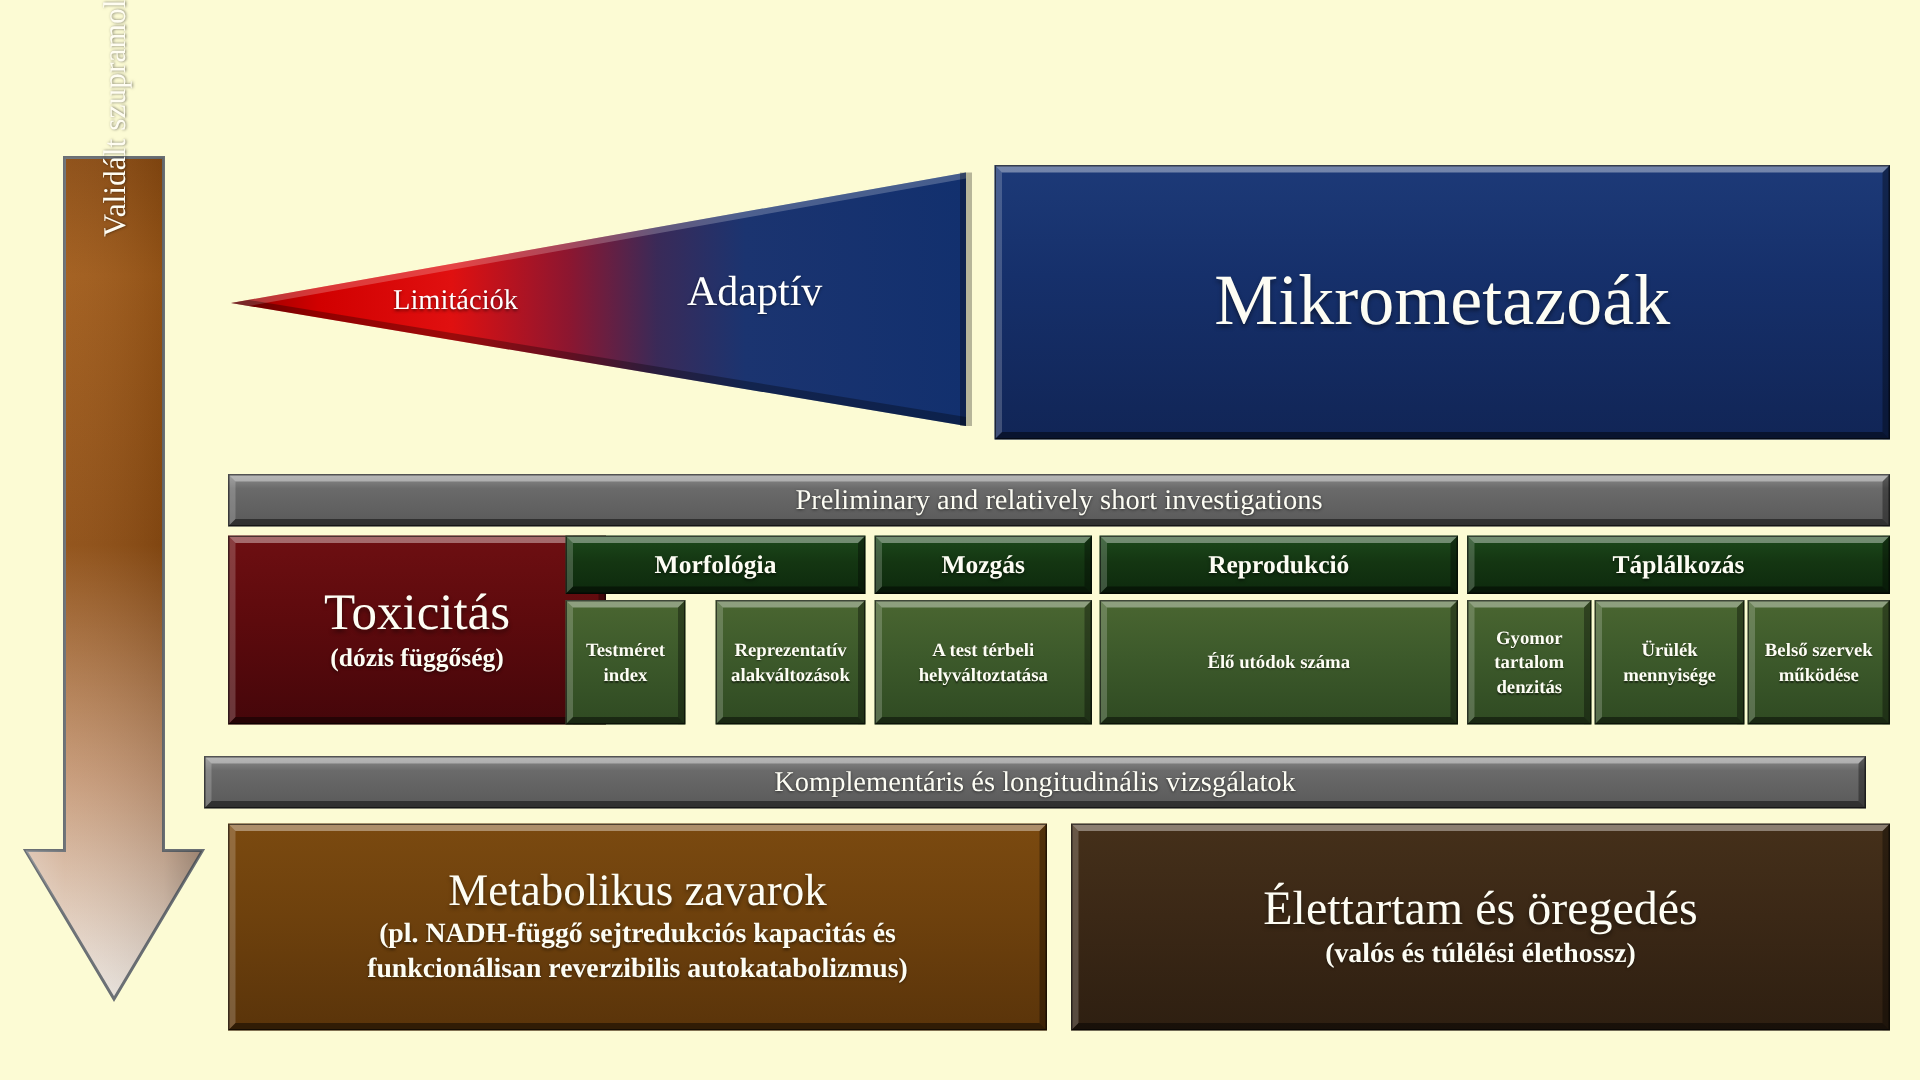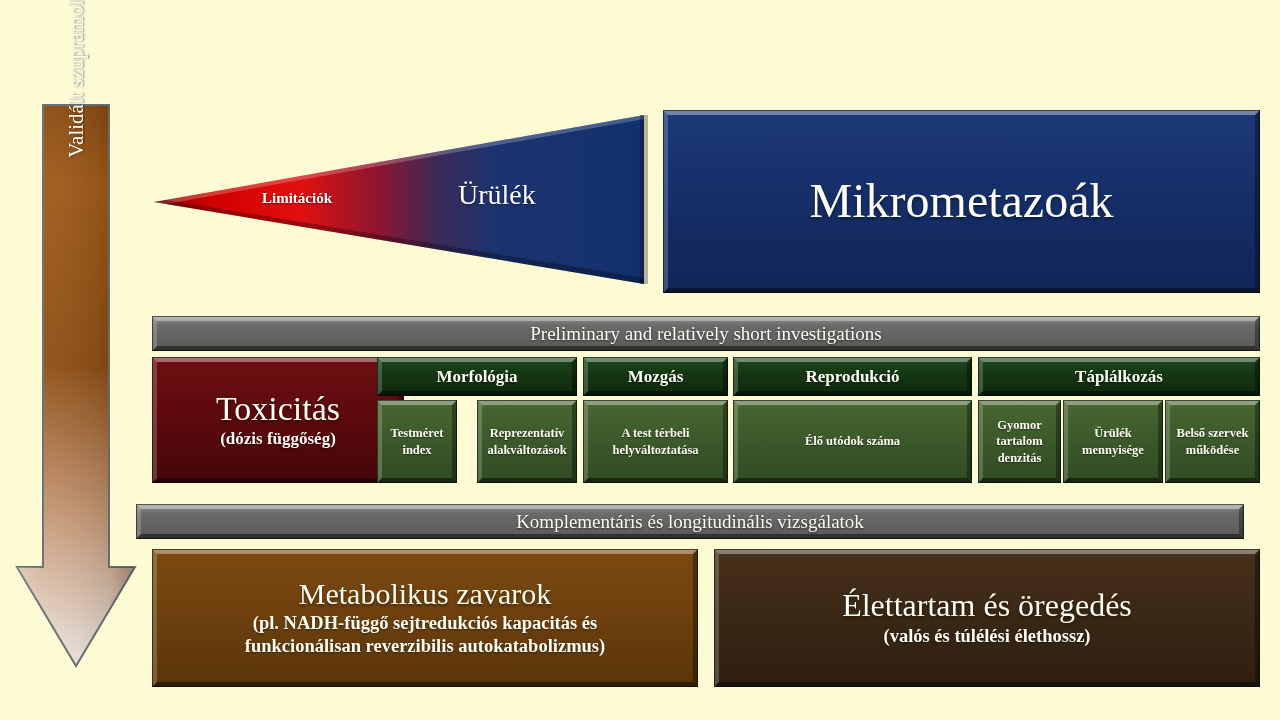--- a/index.html
+++ b/index.html
@@ -88,21 +88,21 @@
     position: absolute;
     left: 152px; top: 112px; width: 500px; height: 175px;
   }
   #funnel svg { position:absolute; inset:0; }
   #funnel .lab {
     position: absolute;
     color: #ffffff;
     white-space: nowrap;
     text-shadow: 0 1px 2px rgba(0,0,0,.5);
   }
-  #funnel .lab.lim { left: 110px; top: 78px; font-size: 15px; font-weight: bold; }
+  #funnel .lab.lim { left: 110px; top: 78px; font-size: 19px; font-weight: normal; }
   #funnel .lab.adv { left: 306px; top: 67px; font-size: 28px; }
 
   
   #micro {
     left: 663px; top: 110px; width: 597px; height: 183px;
     background: linear-gradient(180deg,#1d3a78 0%,#16306b 40%,#112556 100%);
   }
   #micro .h { font-size: 48px; line-height: 1.02; text-shadow: 0 2px 3px rgba(0,0,0,.45); }
   #micro .s { font-size: 20px; margin-top: 8px; text-shadow: 0 1px 2px rgba(0,0,0,.45); }
 
@@ -195,21 +195,21 @@
           <stop offset="70%" stop-color="#1b3470"></stop>
           <stop offset="100%" stop-color="#12306e"></stop>
         </linearGradient>
       </defs>
       <polygon points="2,90 492,3 492,172" fill="url(#fgrad)"></polygon>
       <polygon points="2,90 492,3 492,7 14,92" fill="rgba(255,255,255,0.22)"></polygon>
       <polygon points="2,90 492,172 492,166 14,88" fill="rgba(0,0,0,0.30)"></polygon>
       <rect x="488" y="3" width="8" height="169" fill="rgba(0,0,0,0.28)"></rect>
     </svg>
     <div class="lab lim">Limitációk</div>
-    <div class="lab adv">Ürülék</div>
+    <div class="lab adv">Adaptív</div>
   </div>
 
   <div class="bevel" id="micro">
     <div class="h">Mikrometazoák</div>
   </div>
 
   <div class="bevel band" id="band1">
     <div class="t">Preliminary and relatively short investigations</div>
   </div>
 

